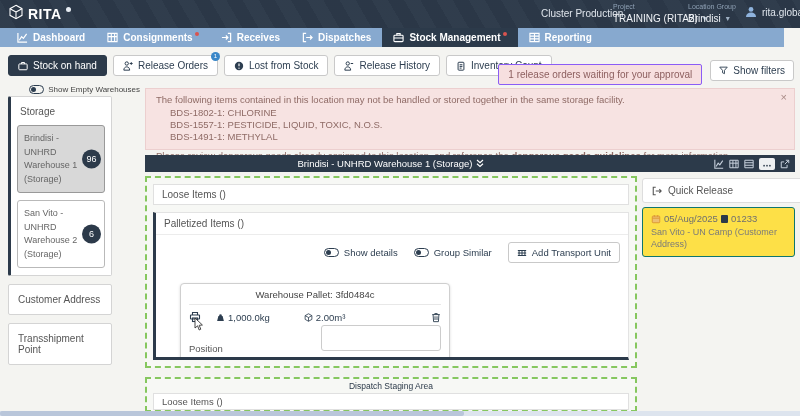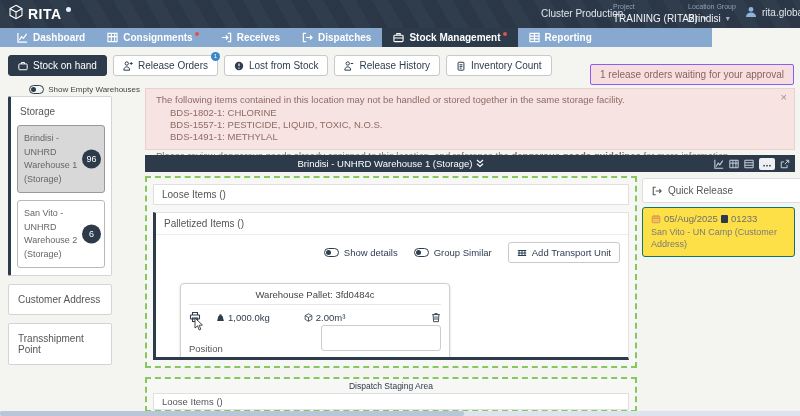--- a/index.html
+++ b/index.html
@@ -18,21 +18,21 @@
   .hdr-group { position:absolute; top:2px; cursor:pointer; }
   .hdr-group.project { left:613px; }
   .hdr-group.locgroup { left:688px; }
   .hdr-label { font-size:7px; color:#8fa1b5; line-height:9px; }
   .hdr-value { font-size:10px; color:#f0f3f7; line-height:13px; white-space:nowrap; display:flex; gap:5px; align-items:center; }
   .caret::after { content:"▾"; font-size:8px; color:#9fb0c3; }
   .hdr-user { position:absolute; left:745px; top:6px; display:flex; align-items:center; gap:5px; color:#dfe5ec; font-size:10px; white-space:nowrap; cursor:pointer; }
   .user-glyph { color:#8fb3dd; }
 
   
-  .nav { position:absolute; left:0; top:28px; width:712px; height:19px; background:#87a9cf; display:flex; align-items:stretch; padding-left:6px; }
+  .nav { position:absolute; left:0; top:28px; width:784px; height:19px; background:#87a9cf; display:flex; align-items:stretch; padding-left:6px; }
   .nav-item { display:flex; align-items:center; gap:5px; padding:0 11px; font-size:10px; color:#fff; font-weight:bold; cursor:pointer; position:relative; white-space:nowrap; }
   .nav-item.active { background:#2c3a4a; }
   .nav-dot { width:4px; height:4px; border-radius:50%; background:#d9534f; align-self:flex-start; margin:4px 0 0 -3px; }
 
   
   .toolbar-left { position:absolute; left:8px; top:55px; display:flex; gap:6px; }
   .tb-btn { display:flex; align-items:center; gap:5px; background:#fff; border:1px solid #c9c9c9; border-radius:3px;
     padding:4px 9px; font-size:10px; color:#2d3e50; cursor:pointer; white-space:nowrap; position:relative; }
   .tb-btn.active { background:#2c3a4a; border-color:#2c3a4a; color:#fff; }
   .tb-badge { position:absolute; top:-4px; right:-3px; min-width:9px; height:9px; border-radius:5px; background:#3a87c8; color:#fff;
@@ -260,20 +260,28 @@
           <svg width="10" height="10" viewBox="0 0 12 12" fill="none" stroke="currentColor" stroke-width="1.2">
             <rect x="2.5" y="1.5" width="7" height="9.5" rx="1"></rect>
             <path d="M4.3 4.5h3.4M4.3 6.5h3.4M4.3 8.5h2.4"></path>
           </svg>
         </span>
       <span>Inventory Count</span>
     </div>
   </div>
   <div class="toolbar-right">
     <div class="approval-notice">1 release orders waiting for your approval</div>
+    <div class="filters-btn">
+      <span>
+          <svg width="9" height="9" viewBox="0 0 12 12" fill="none" stroke="currentColor" stroke-width="1.2">
+            <path d="M1 1.5h10L7.3 5.8v4.4L4.7 9V5.8z"></path>
+          </svg>
+        </span>
+      <span>Show filters</span>
+    </div>
   </div>
 
   <div class="show-empty">
     <span class="toggle"></span>
     <span>Show Empty Warehouses</span>
   </div>
   <div class="sidebar">
     <div class="sb-card storage">
       <div class="sb-group-title">Storage</div>
       <div class="sb-items">

